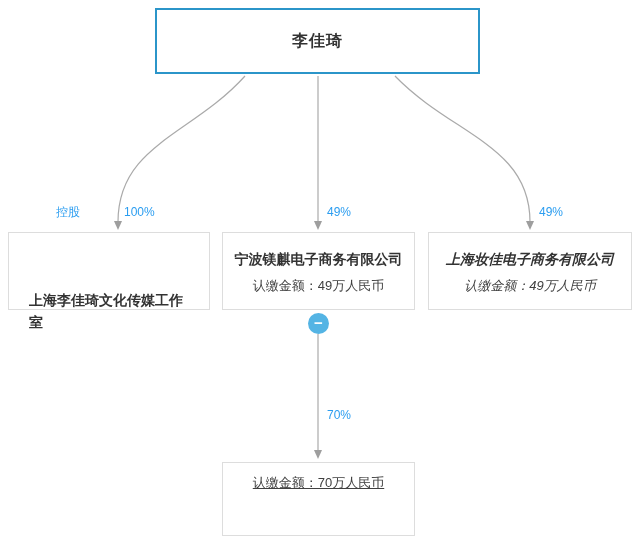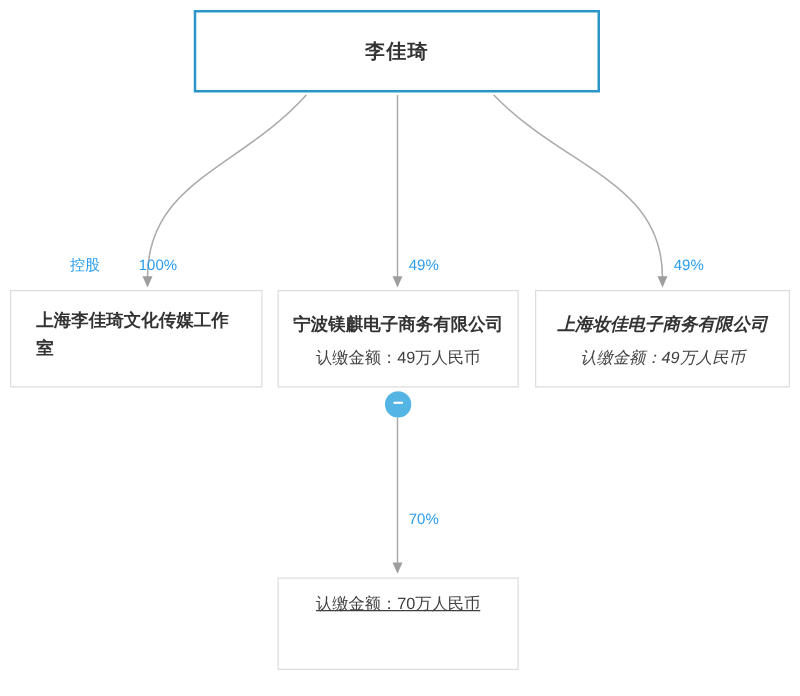--- a/index.html
+++ b/index.html
@@ -59,21 +59,21 @@
   .box-middle { left: 222px; top: 232px; width: 193px; height: 78px; padding: 16px 10px; }
   .box-right  { left: 428px; top: 232px; width: 204px; height: 78px; padding: 16px 10px; font-style: italic; }
   .box-bottom { left: 222px; top: 462px; width: 193px; height: 74px; padding: 9px 16px; }
   .cname {
     font-size: 14px;
     font-weight: bold;
     color: #333333;
     line-height: 21px;
     text-align: center;
   }
-  .cname.align-left { text-align: left; line-height: 22px; }
+  .cname.align-left { text-align: left; line-height: 22px; margin-top: 44px; }
   .camount {
     font-size: 13px;
     color: #404040;
     text-align: center;
     margin-top: 8px;
     line-height: 16px;
   }
   .box-bottom .camount { margin-top: 3px; text-decoration: underline; }
   .plabel {
     position: absolute;
@@ -122,21 +122,21 @@
 
     <path class="link" d="M 318 334 L 318 451"></path>
     <polygon class="head" points="314,450 322,450 318,459"></polygon>
   </svg>
 
   <div class="root-box">
     <span>李佳琦</span>
   </div>
 
   <span class="plabel" style="left:56px;  top:204px">控股</span>
-  <span class="plabel" style="left:111px; top:204px">100%</span>
+  <span class="plabel" style="left:124px; top:204px">100%</span>
   <span class="plabel" style="left:327px; top:204px">49%</span>
   <span class="plabel" style="left:539px; top:204px">49%</span>
   <span class="plabel" style="left:327px; top:407px">70%</span>
 
   <div class="company-box box-left">
     <div class="cname align-left">上海李佳琦文化传媒工作室</div>
   </div>
 
   <div class="company-box box-middle">
     <div class="cname">宁波镁麒电子商务有限公司</div>

